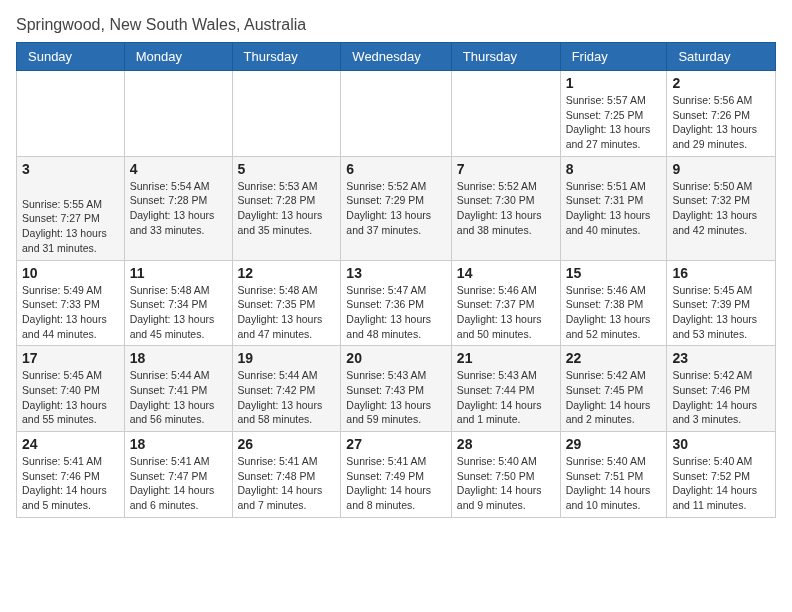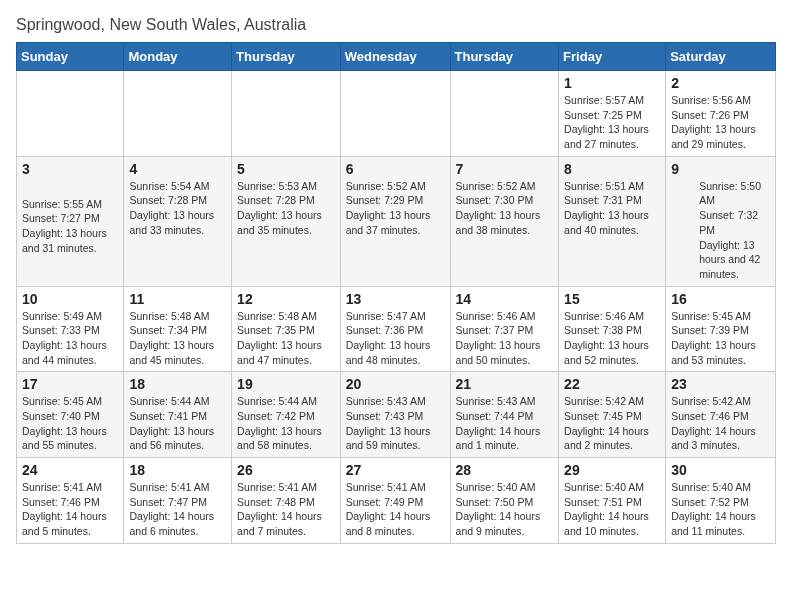--- a/index.html
+++ b/index.html
@@ -48,22 +48,22 @@
     }
     .calendar-table {
       width: 100%;
       border-collapse: collapse;
       border: 1px solid #ccc;
     }
     .calendar-table th {
       background-color: #2a6cb0;
       color: #fff;
       font-size: 13px;
-      font-weight: bold;
-      padding: 6px 4px;
+      font-weight: normal;
+      padding: 6px 11px;
       text-align: left;
       border: 1px solid #1a5a9a;
     }
     .calendar-table td {
       vertical-align: top;
       padding: 4px 5px;
       border: 1px solid #ccc;
       font-size: 11px;
       color: #333;
       width: 113px;
@@ -163,21 +163,21 @@
 Daylight: 13 hours and 38 minutes.</div>
         </td>
         <td>
           <span class="day-number">8</span>
           <div class="day-info" style="white-space: pre-line;">Sunrise: 5:51 AM
 Sunset: 7:31 PM
 Daylight: 13 hours and 40 minutes.</div>
         </td>
         <td>
           <span class="day-number">9</span>
-          <div class="day-info" style="white-space: pre-line; margin-left: 28px;">Sunrise: 5:50 AM
+          <div class="day-info" style="white-space: pre-line;">Sunrise: 5:50 AM
 Sunset: 7:32 PM
 Daylight: 13 hours and 42 minutes.</div>
         </td>
       </tr>
       <tr>
         <td>
           <span class="day-number">10</span>
           <div class="day-info" style="white-space: pre-line;">Sunrise: 5:49 AM
 Sunset: 7:33 PM
 Daylight: 13 hours and 44 minutes.</div>

